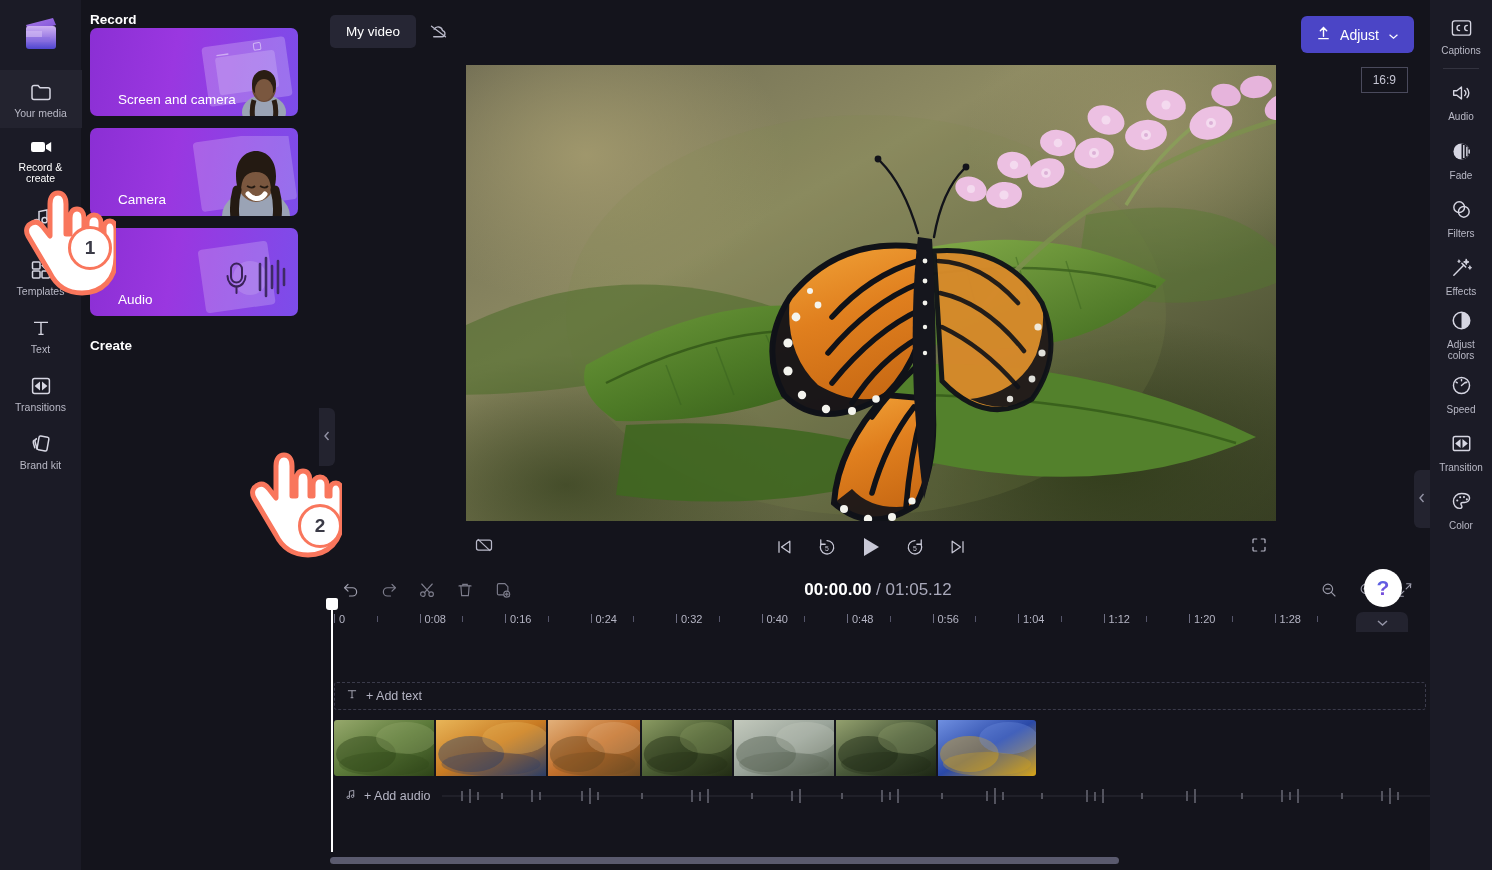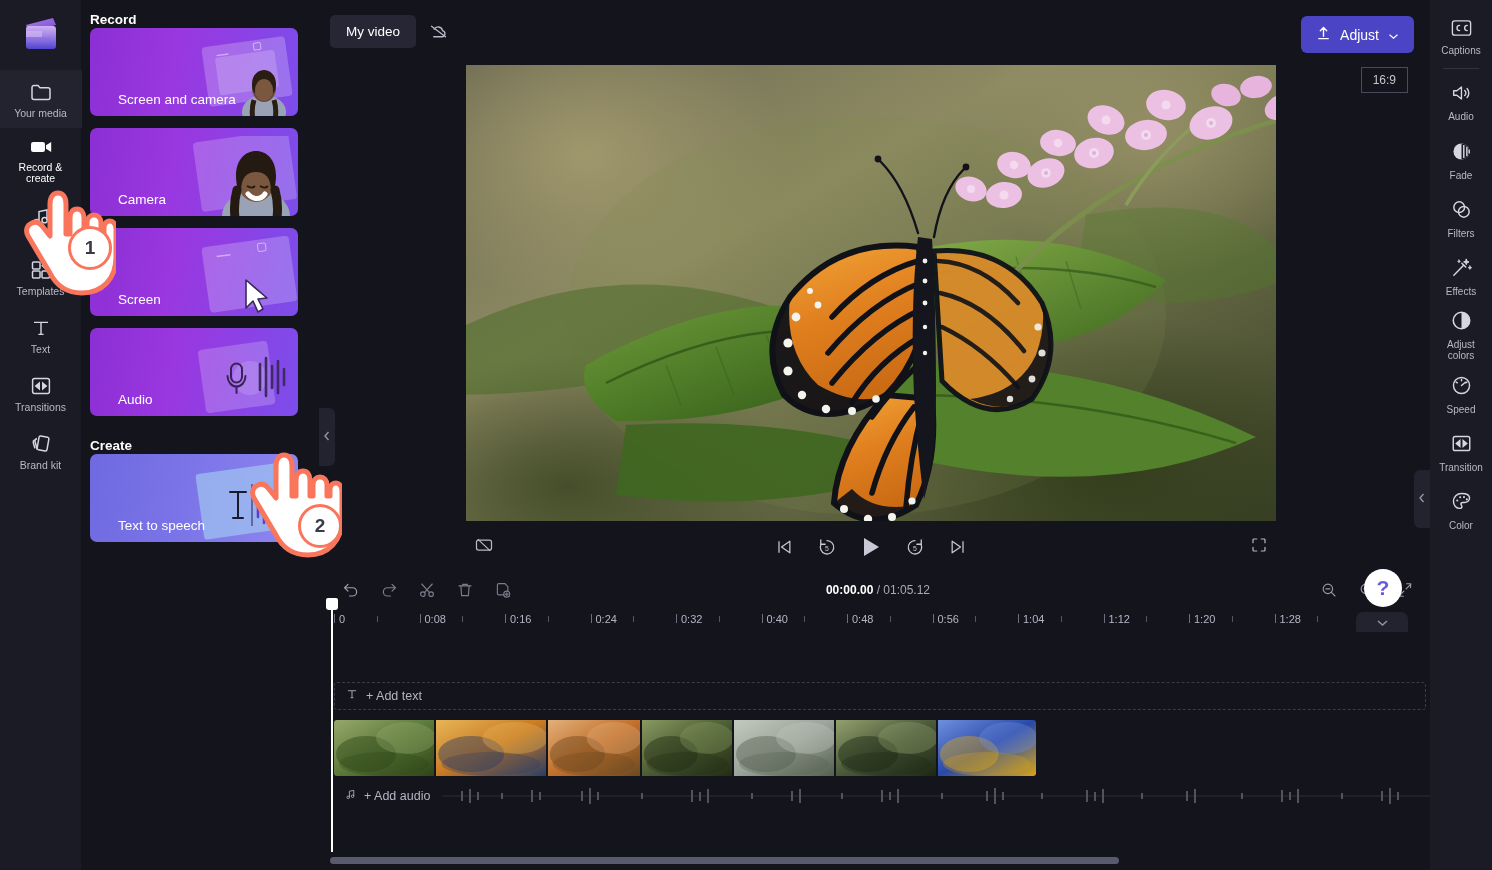--- a/index.html
+++ b/index.html
@@ -126,21 +126,21 @@
     display:flex; align-items:center; justify-content:center; cursor:pointer; z-index: 6;
   }
 
   
   .timeline { position: absolute; left: 326px; right: 62px; top: 570px; bottom: 0; background: #14141c; }
   .tl-toolbar { height: 40px; display: flex; align-items: center; padding: 0 14px; position: relative; }
   .tl-tools { display: flex; gap: 16px; align-items: center; }
   .tl-btn { cursor: pointer; width: 22px; height: 22px; display:flex; align-items:center; justify-content:center; opacity: .85;}
   .timecode {
     position: absolute; left: 0; right: 0; text-align: center;
-    font-size: 12px; color: #fff; pointer-events: none;
+    font-size: 17px; color: #fff; pointer-events: none;
   }
   .timecode .tot { color: #a9a9ba; }
   .tl-zoom { position: absolute; right: 14px; display: flex; gap: 16px; align-items: center; }
 
   .ruler { position: relative; height: 26px; margin-left: 8px; }
   .tick { position: absolute; top: 4px; }
   .tick .bar { width: 1px; height: 9px; background: #6e6e82; }
   .tick .lbl { position: absolute; left: 5px; top: -1px; font-size: 11px; color: #b5b5c4; white-space: nowrap;}
   .tick.minor .bar { height: 6px; background: #55556a; }
 
@@ -329,31 +329,20 @@
           <ellipse cx="34" cy="38" rx="19" ry="22" fill="#7a573f"></ellipse>
           <path d="M14 34c0-16 9-25 20-25s20 9 20 25c0 10-3 16-5 16 0-14-5-20-15-20s-15 6-15 20c-2 0-5-6-5-16z" fill="#241a12"></path>
           <path d="M15 48c-3 11-3 24-1 34M53 48c3 11 3 24 1 34" stroke="#241a12" stroke-width="9" fill="none" stroke-linecap="round"></path>
           <path d="M25 44c3 2 6 2 8 0M38 44c3 2 6 2 8 0" stroke="#241a12" stroke-width="1.8" fill="none"></path>
           <path d="M26 52c5 6 13 6 17 0" stroke="#fff" stroke-width="5" fill="none" stroke-linecap="round"></path>
         </g>
       </svg>
       <div class="card-label">Camera</div>
     </div>
 
-    <div class="card purple">
-      <svg class="card-art" viewBox="0 0 120 86">
-        <g transform="rotate(-8 60 43)">
-          <rect x="22" y="6" width="88" height="66" rx="4" fill="#ffffff" opacity=".22"></rect>
-          <rect x="78" y="10" width="8" height="8" rx="1.5" fill="none" stroke="#fff" stroke-opacity=".5"></rect>
-          <path d="M36 17h14" stroke="#fff" stroke-opacity=".45" stroke-width="1.5"></path>
-        </g>
-        <path d="M62 44 L62 72 L69 65 L74 76 L79 73 L74 63 L83 62 Z" fill="#fff" stroke="#3a2a5a" stroke-width="1.6" stroke-linejoin="round"></path>
-      </svg>
-      <div class="card-label">Screen</div>
-    </div>
 
     <div class="card purple">
       <svg class="card-art" viewBox="0 0 120 86">
         <g transform="rotate(-8 60 43)">
           <rect x="18" y="8" width="70" height="64" rx="4" fill="#ffffff" opacity=".2"></rect>
         </g>
         <circle cx="66" cy="42" r="17" fill="#ffffff" opacity=".14"></circle>
         <g stroke="#3a2259" stroke-width="2" fill="none" stroke-linecap="round">
           <path d="M47 33v8a5.5 5.5 0 0011 0v-8a5.5 5.5 0 00-11 0z"></path>
           <path d="M43.5 40c0 6 4.2 10.5 9 10.5s9-4.5 9-10.5"></path>
@@ -361,35 +350,20 @@
         </g>
         <g stroke="#3f2a66" stroke-width="2.6" stroke-linecap="round">
           <path d="M76 28v26M82 22v38M88 30v22M94 25v32M100 33v16"></path>
         </g>
       </svg>
       <div class="card-label">Audio</div>
     </div>
 
     <div class="panel-h create">Create</div>
 
-    <div class="card blue">
-      <svg class="card-art" viewBox="0 0 120 86">
-        <g transform="rotate(-8 60 43)">
-          <rect x="16" y="6" width="86" height="66" rx="3" fill="#9fc4f0" opacity=".72"></rect>
-        </g>
-        <g stroke="#1a1a2a" stroke-width="2" fill="none" stroke-linecap="round">
-          <path d="M46 30h16M54 30v26M49 56h10"></path>
-        </g>
-        <path d="M68 22v42" stroke="#4a4a7a" stroke-width="1.4"></path>
-        <g stroke="#5a3fd0" stroke-width="2.6" stroke-linecap="round">
-          <path d="M74 31v24M80 25v36M86 34v18M92 28v30M98 32v20M104 36v12"></path>
-        </g>
-      </svg>
-      <div class="card-label">Text to speech</div>
-    </div>
 
     <div class="panel-collapse">
       <span>
         <svg width="8" height="12" viewBox="0 0 8 12" fill="none" stroke="#9494a6" stroke-width="1.4">
           <path d="M5.5 2L2 6l3.5 4"></path>
         </svg>
       </span>
     </div>
   </div>
 

